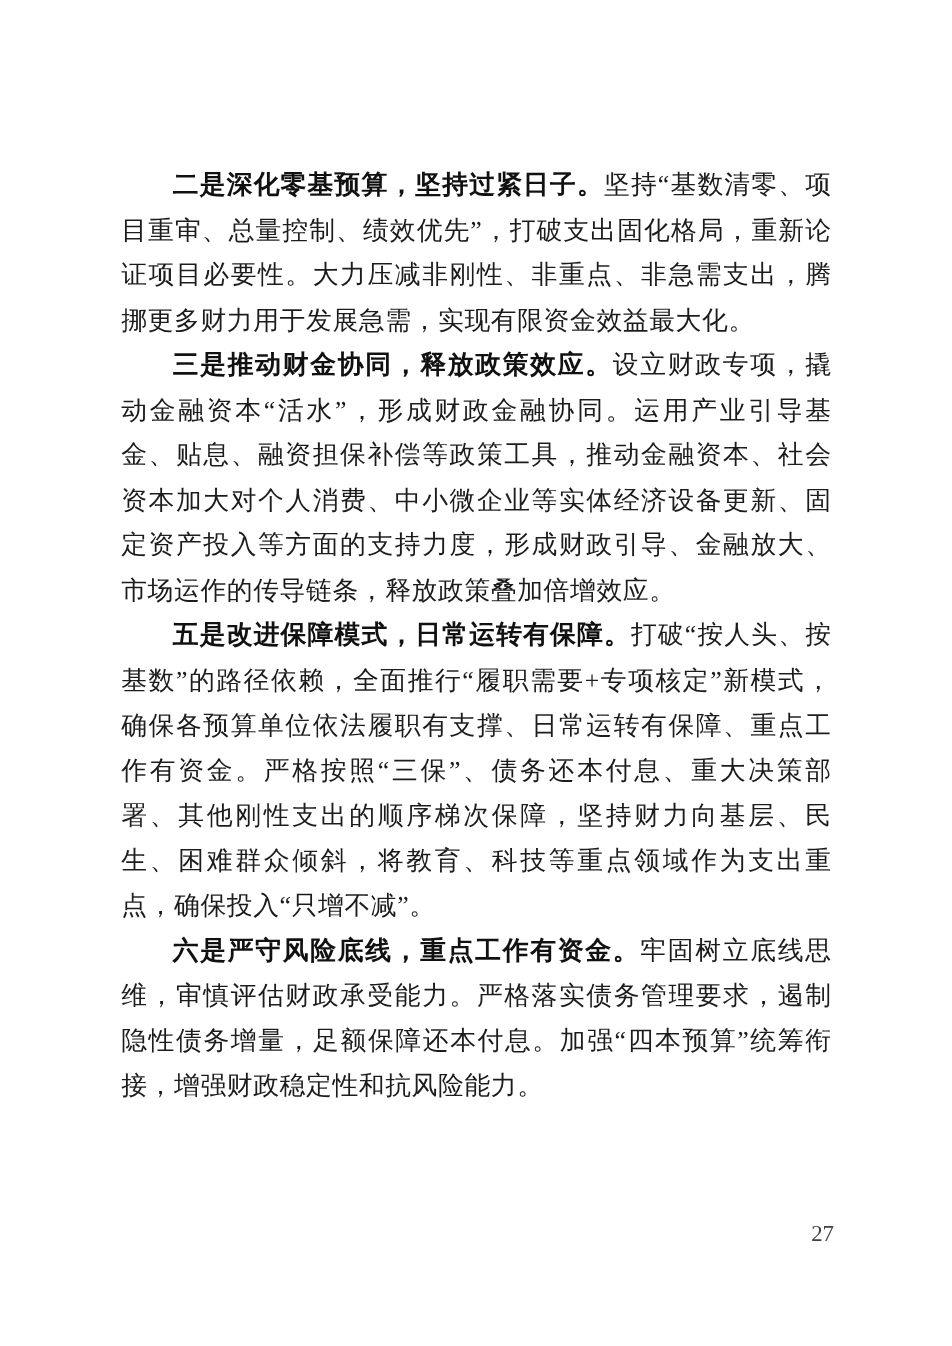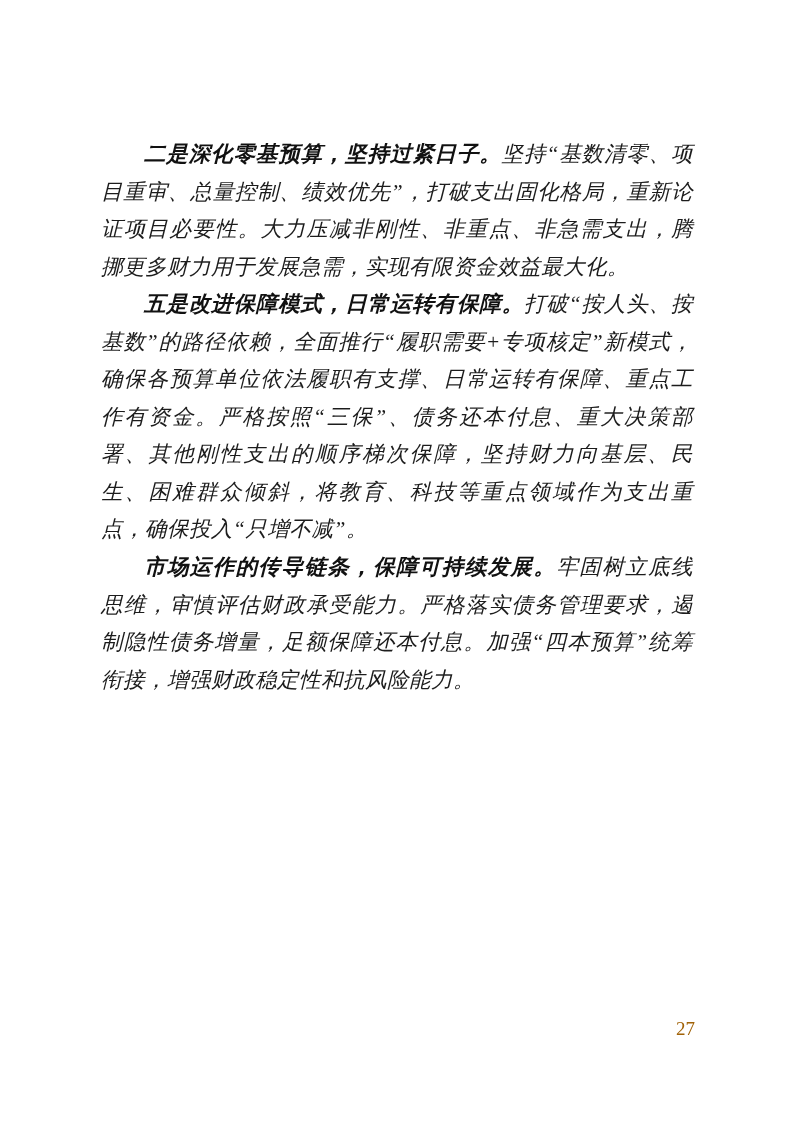--- a/index.html
+++ b/index.html
@@ -15,48 +15,48 @@
     background: #ffffff;
     overflow: hidden;
     font-family: "Liberation Serif", "DejaVu Serif", serif;
     color: #1a1a1a;
   }
   .content {
     position: absolute;
     top: 136px;
     left: 101px;
     width: 592px;
-    font-style: italic;
   }
   .para {
     margin: 0;
     font-size: 21.5px;
     line-height: 37.55px;
     text-align: justify;
     text-indent: 2em;
     letter-spacing: 0.5px;
     color: #1c1c1c;
   }
   .para .lead {
     font-weight: bold;
     color: #111111;
   }
   .page-number {
     position: absolute;
     top: 1017px;
     right: 98px;
     font-size: 19px;
     line-height: 24px;
-    color: #a16207;
+    color: #404040;
     font-family: "Liberation Serif", "DejaVu Serif", serif;
   }
 </style>
 </head>
 <body>
 
 <div class="page">
   <div class="content">
     <p class="para"><span class="lead">二是深化零基预算，坚持过紧日子。</span><span class="body-text">坚持“基数清零、项目重审、总量控制、绩效优先”，打破支出固化格局，重新论证项目必要性。大力压减非刚性、非重点、非急需支出，腾挪更多财力用于发展急需，实现有限资金效益最大化。</span></p>
+    <p class="para"><span class="lead">三是推动财金协同，释放政策效应。</span><span class="body-text">设立财政专项，撬动金融资本“活水”，形成财政金融协同。运用产业引导基金、贴息、融资担保补偿等政策工具，推动金融资本、社会资本加大对个人消费、中小微企业等实体经济设备更新、固定资产投入等方面的支持力度，形成财政引导、金融放大、市场运作的传导链条，释放政策叠加倍增效应。</span></p>
     <p class="para"><span class="lead">五是改进保障模式，日常运转有保障。</span><span class="body-text">打破“按人头、按基数”的路径依赖，全面推行“履职需要+专项核定”新模式，确保各预算单位依法履职有支撑、日常运转有保障、重点工作有资金。严格按照“三保”、债务还本付息、重大决策部署、其他刚性支出的顺序梯次保障，坚持财力向基层、民生、困难群众倾斜，将教育、科技等重点领域作为支出重点，确保投入“只增不减”。</span></p>
-    <p class="para"><span class="lead">市场运作的传导链条，保障可持续发展。</span><span class="body-text">牢固树立底线思维，审慎评估财政承受能力。严格落实债务管理要求，遏制隐性债务增量，足额保障还本付息。加强“四本预算”统筹衔接，增强财政稳定性和抗风险能力。</span></p>
+    <p class="para"><span class="lead">六是严守风险底线，重点工作有资金。</span><span class="body-text">牢固树立底线思维，审慎评估财政承受能力。严格落实债务管理要求，遏制隐性债务增量，足额保障还本付息。加强“四本预算”统筹衔接，增强财政稳定性和抗风险能力。</span></p>
   </div>
   <div class="page-number">27</div>
 </div>
 
 </body></html>

